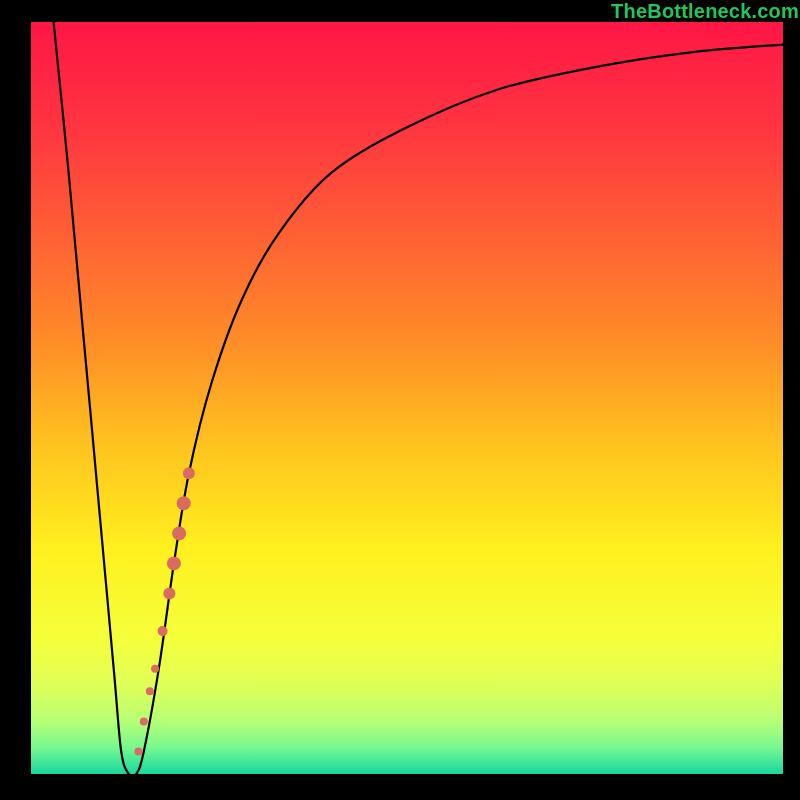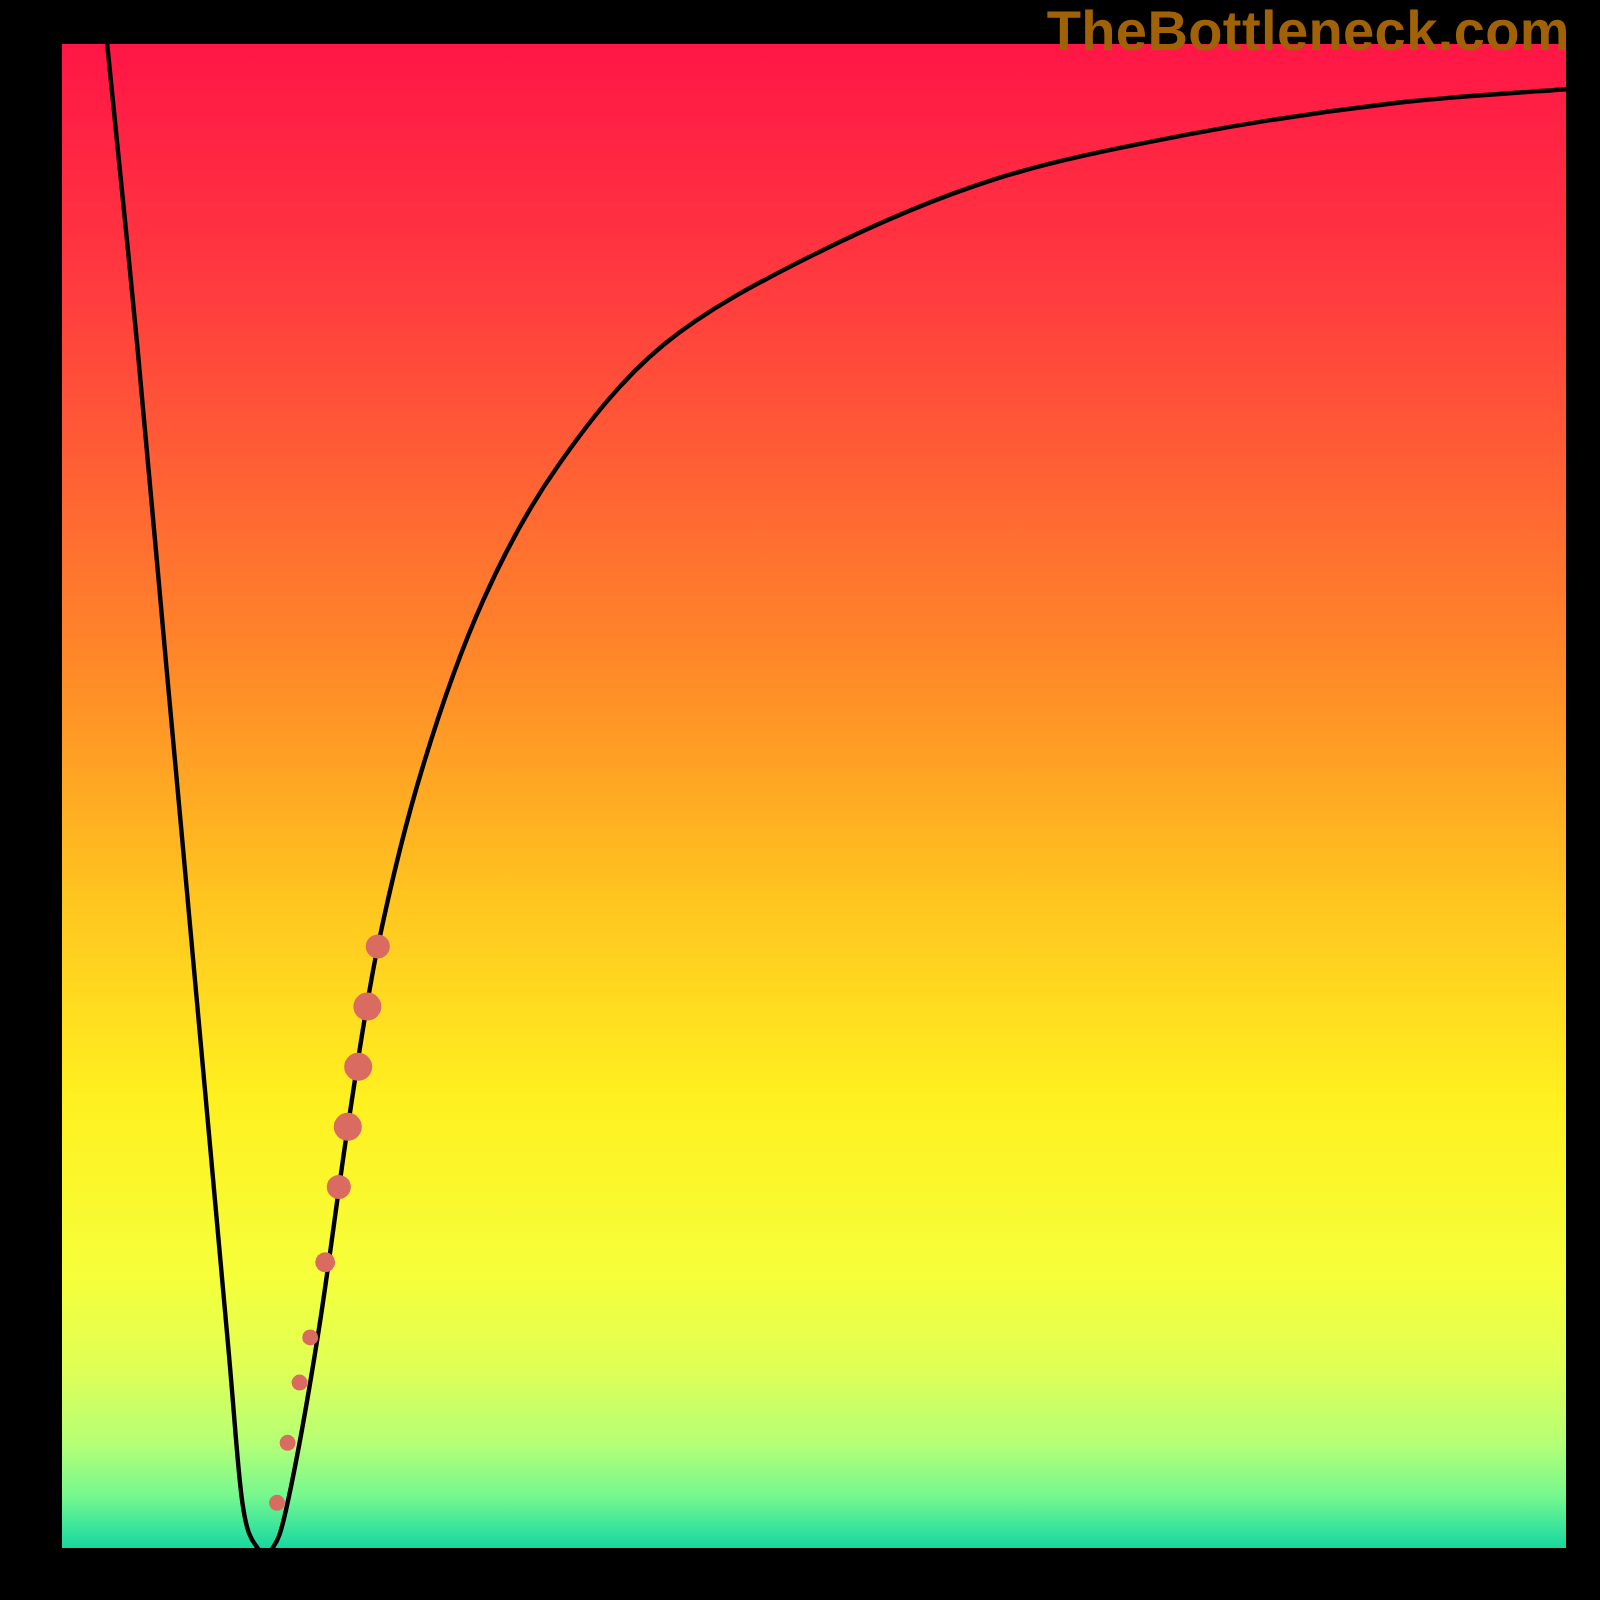--- a/index.html
+++ b/index.html
@@ -24,25 +24,25 @@
     height: 752px;
     overflow: hidden;
   }
   .gradient {
     position: absolute;
     inset: 0;
   }
   .watermark {
     position: absolute;
     top: 0;
-    right: 15px;
+    right: 1px;
     font-family: Arial, Helvetica, sans-serif;
-    font-size: 28px;
+    font-size: 20px;
     font-weight: bold;
-    color: #a16207;
+    color: #22c55e;
     letter-spacing: 0.2px;
   }
   svg.overlay {
     position: absolute;
     inset: 0;
   }
 </style>
 </head>
 <body>
 <div class="frame">

